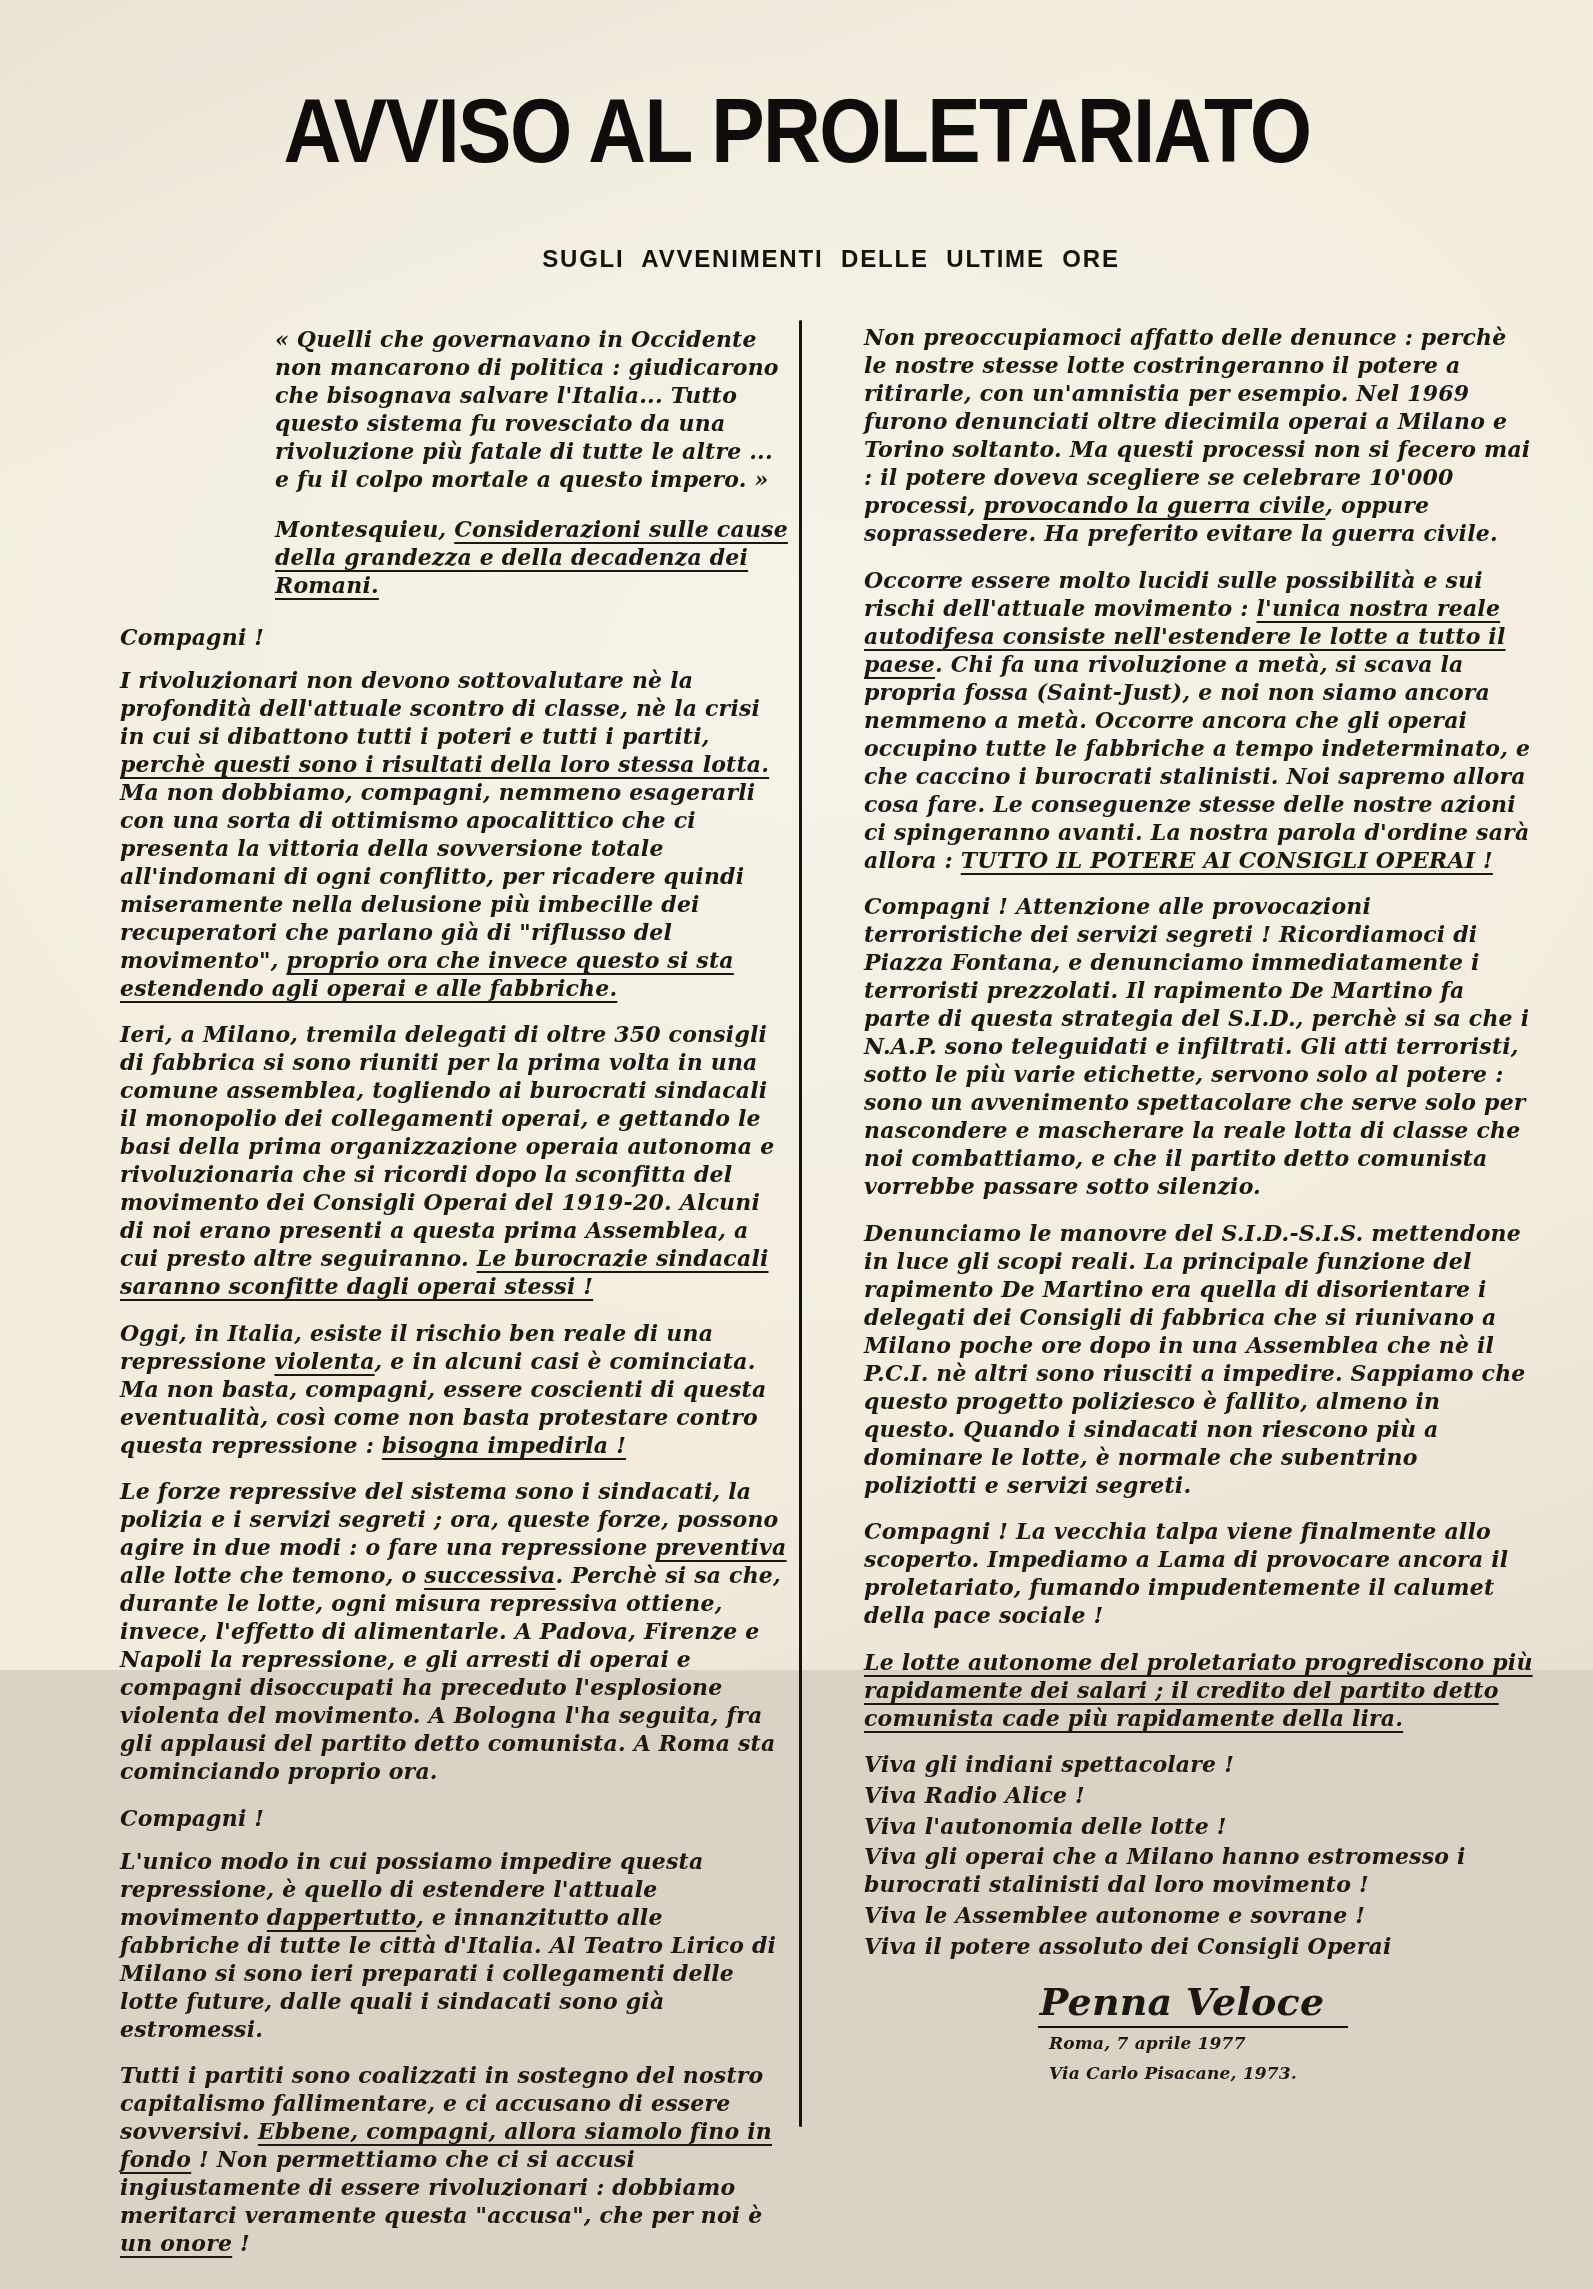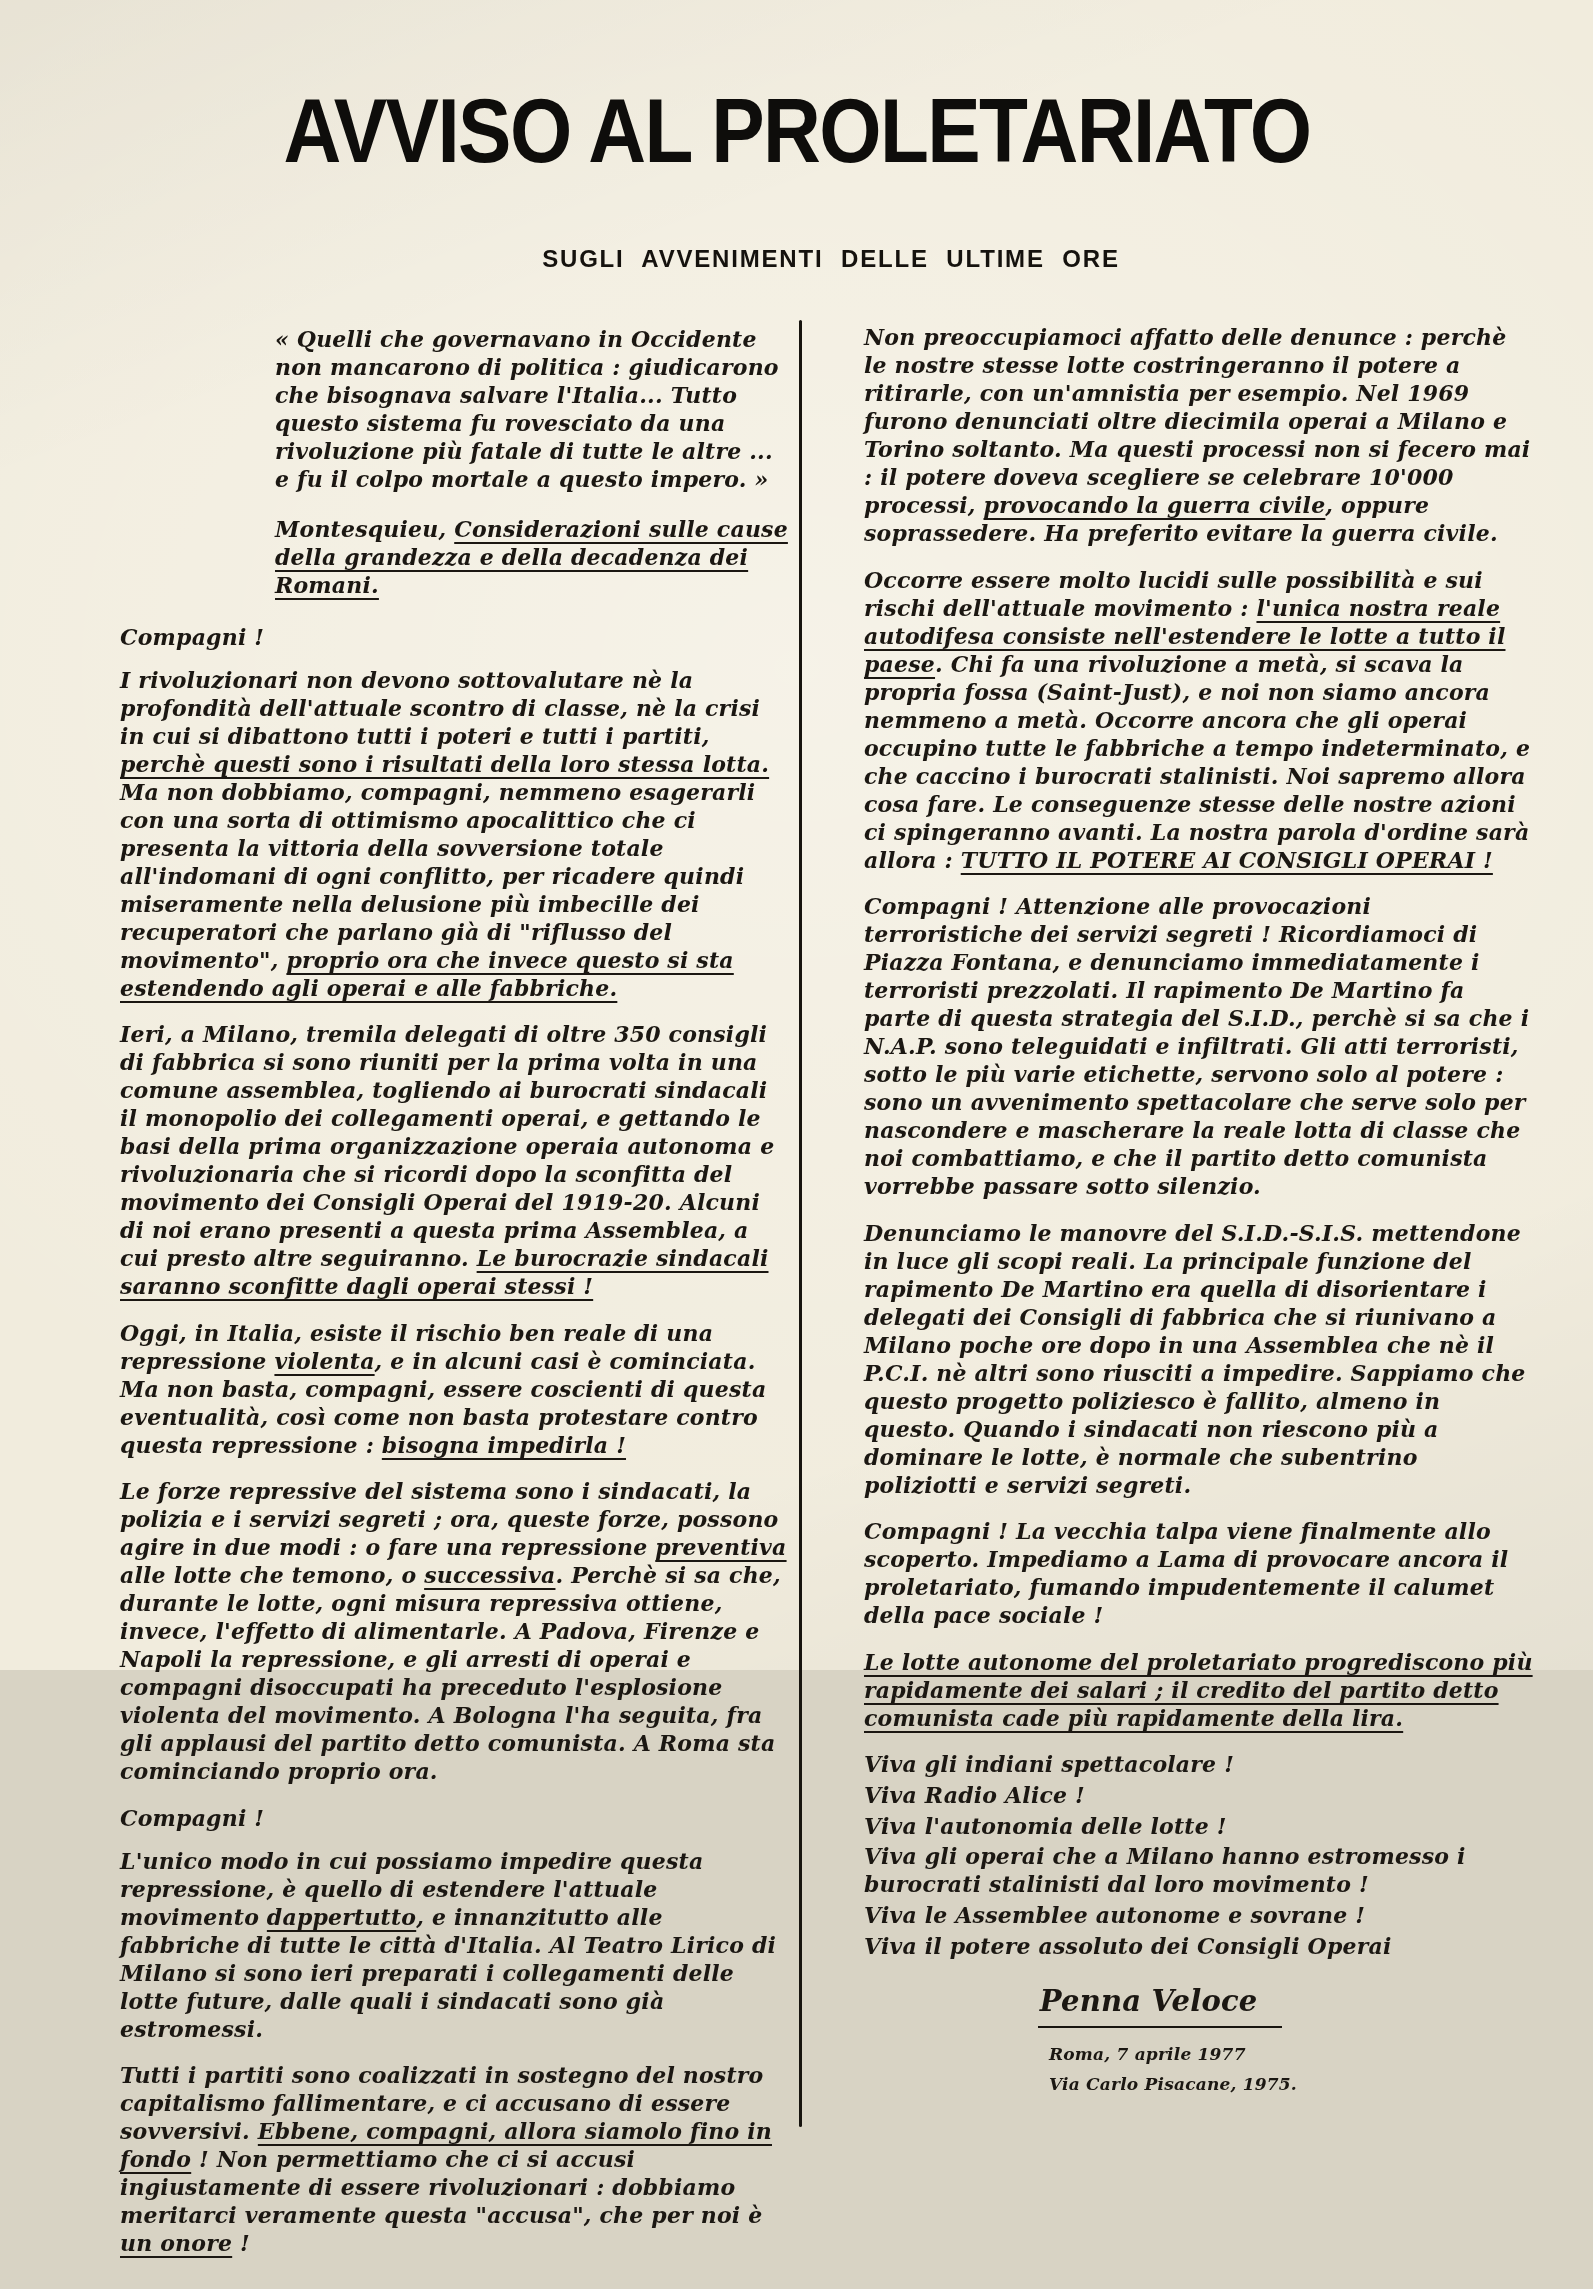--- a/index.html
+++ b/index.html
@@ -55,23 +55,23 @@
   .u{
     text-decoration:underline;
     text-decoration-thickness:2.3px;
     text-underline-offset:4.6px;
   }
   .signature{
     margin-top:24px;margin-left:174px;
     font-style:italic;font-weight:bold;
   }
   .sig-name{
-    display:inline-block;font-size:29px;line-height:35px;
+    display:inline-block;font-size:38px;line-height:35px;
     border-bottom:2.8px solid #17140f;
-    padding:0 24px 7.4px 1.8px;margin-bottom:11px;
+    padding:0 24px 7.4px 1.8px;
   }
   .sig-line{font-size:17px;line-height:30px;margin-left:11px;}
 </style>
 </head>
 <body>
 
 <div class="sheet">
 
   <h1 class="title">AVVISO AL PROLETARIATO</h1>
 
@@ -105,18 +105,18 @@
         <div class="block viva"><span class="">Viva gli indiani spettacolare !</span></div>
         <div class="block viva"><span class="">Viva Radio Alice !</span></div>
         <div class="block viva"><span class="">Viva l'autonomia delle lotte !</span></div>
         <div class="block viva"><span class="">Viva gli operai che a Milano hanno estromesso i burocrati stalinisti dal loro movimento !</span></div>
         <div class="block viva"><span class="">Viva le Assemblee autonome e sovrane !</span></div>
         <div class="block viva"><span class="">Viva il potere assoluto dei Consigli Operai</span></div>
       </div>
     <div class="signature">
       <div class="sig-name">Penna Veloce</div>
       <div class="sig-line">Roma, 7 aprile 1977</div>
-      <div class="sig-line">Via Carlo Pisacane, 1975.</div>
+      <div class="sig-line">Via Carlo Pisacane, 1973.</div>
     </div>
   </div>
 
 </div>
 
 
 </body></html>

